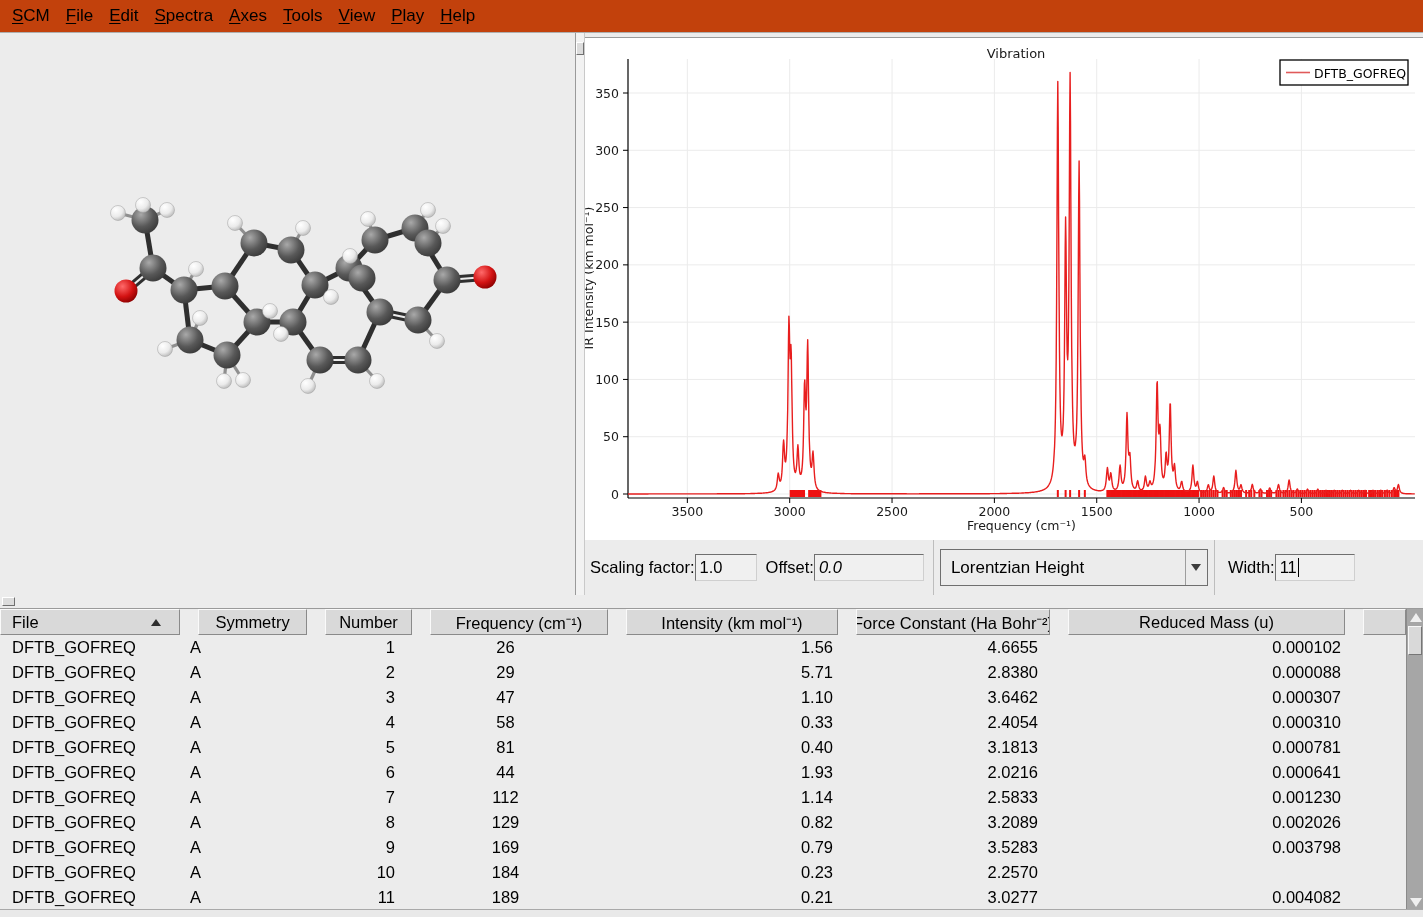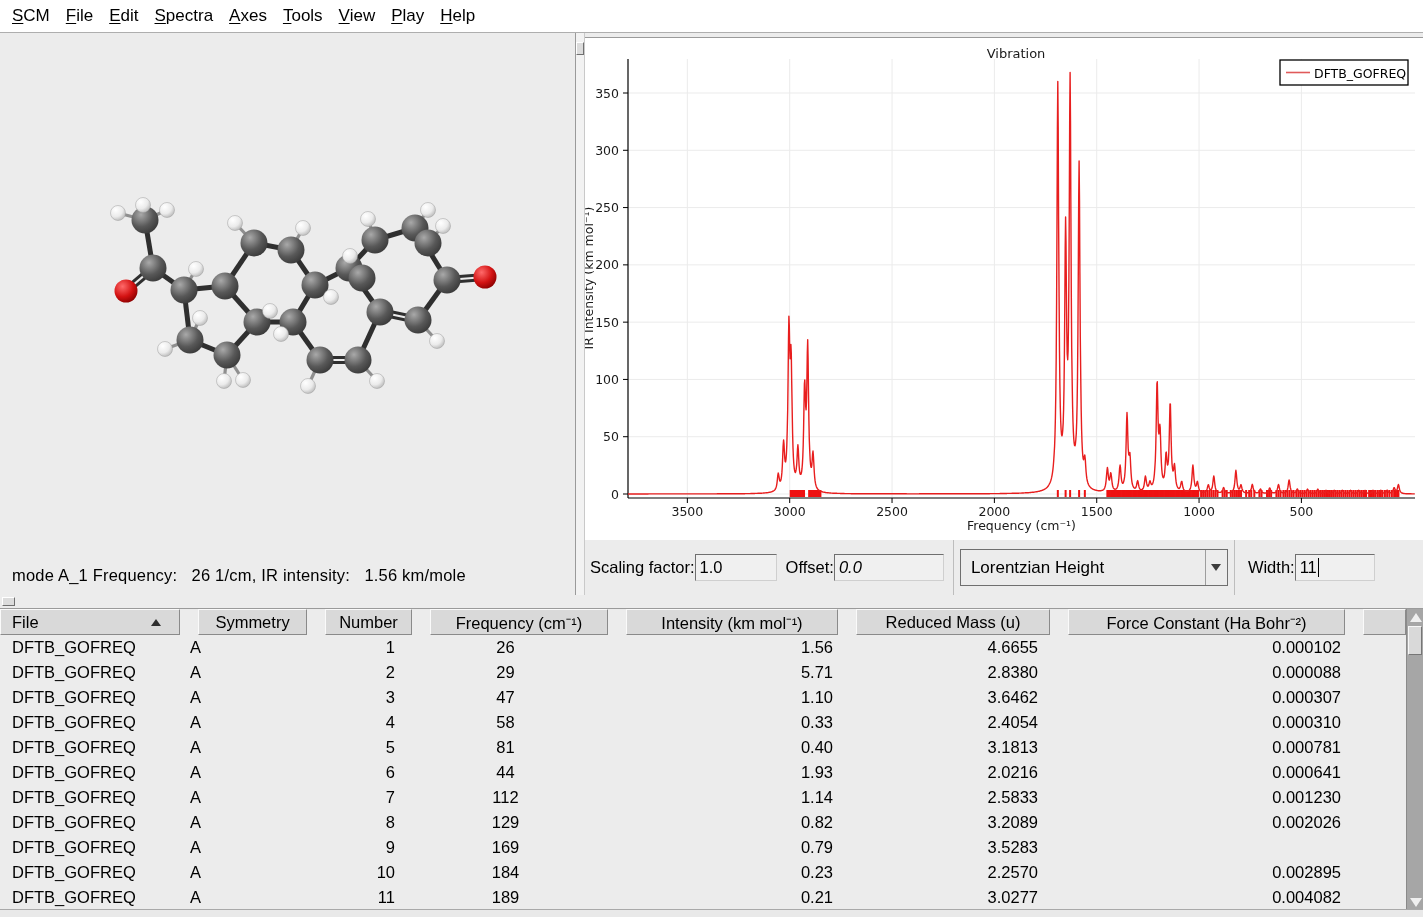--- a/index.html
+++ b/index.html
@@ -1,20 +1,20 @@
 <!DOCTYPE html>
 <html><head>
 <meta charset="utf-8">
 <style>
 *{box-sizing:border-box;margin:0;padding:0}
 html,body{width:1423px;height:917px;overflow:hidden}
 body{font-family:"Liberation Sans",sans-serif;background:#ececec;color:#000}
 .app{position:relative;width:1423px;height:917px;background:#ececec}
 
-.menubar{position:absolute;left:0;top:0;width:1423px;height:33px;background:#ffffff;border-bottom:1px solid #aeaeae;display:flex;align-items:center;padding-left:4px;font-size:17px}
+.menubar{position:absolute;left:0;top:0;width:1423px;height:33px;background:#c2410c;border-bottom:1px solid #aeaeae;display:flex;align-items:center;padding-left:4px;font-size:17px}
 .menu-item{padding:4px 8px;cursor:default;white-space:pre}
 .menu-item u{text-underline-offset:2px}
 
 .upper{position:absolute;left:0;top:33px;width:1423px;height:562px}
 .left-pane{position:absolute;left:0;top:0;width:575px;height:562px;background:#ececec}
 #molsvg{position:absolute;left:0;top:0}
 .status{position:absolute;left:12px;top:533px;font-size:16.5px;white-space:pre;letter-spacing:.2px}
 .vsash{position:absolute;left:575px;top:0;width:10px;height:562px;background:#f2f2f2;border-left:1px solid #9a9a9a;border-right:1px solid #c9c9c9}
 .vsash .handle{position:absolute;left:0;top:9px;width:8px;height:13px;background:#dcdcdc;border:1px solid #707070;border-top-color:#fff;border-left-color:#fff}
 .right-pane{position:absolute;left:585px;top:4px;width:838px;height:558px;background:#fff;border-top:1px solid #9a9a9a}
@@ -183,21 +183,20 @@
             <circle cx="377" cy="381" r="7.5" fill="url(#gH)" stroke="#9e9e9e" stroke-width="0.5"></circle>
             <circle cx="308" cy="386" r="7.5" fill="url(#gH)" stroke="#9e9e9e" stroke-width="0.5"></circle>
             <circle cx="224" cy="381" r="7.5" fill="url(#gH)" stroke="#9e9e9e" stroke-width="0.5"></circle>
             <circle cx="243" cy="380" r="7.5" fill="url(#gH)" stroke="#9e9e9e" stroke-width="0.5"></circle>
             <circle cx="165" cy="349" r="7.5" fill="url(#gH)" stroke="#9e9e9e" stroke-width="0.5"></circle>
             <circle cx="200" cy="318" r="7.5" fill="url(#gH)" stroke="#9e9e9e" stroke-width="0.5"></circle>
             <circle cx="270" cy="311" r="7.5" fill="url(#gH)" stroke="#9e9e9e" stroke-width="0.5"></circle>
             <circle cx="281" cy="334" r="7.5" fill="url(#gH)" stroke="#9e9e9e" stroke-width="0.5"></circle>
           </g>
         </svg>
-      <div class="status">mode A_1 Frequency:   26 1/cm, IR intensity:   1.56 km/mole</div>
     </div>
     <div class="vsash">
         <div class="handle"></div>
       </div>
     <div class="right-pane">
       <svg id="plotsvg" width="838" height="503" viewBox="585 37 838 503">
           <g stroke="#ebebeb" stroke-width="1">
             <line x1="687.3576072821846" y1="58" x2="687.3576072821846" y2="497"></line>
             <line x1="789.6983094928478" y1="58" x2="789.6983094928478" y2="497"></line>
             <line x1="892.039011703511" y1="58" x2="892.039011703511" y2="497"></line>
@@ -449,21 +448,21 @@
           </g>
           <path d="M628.0 493.0L628.4 493.0L628.8 493.0L629.2 493.0L629.6 493.0L630.0 493.0L630.5 493.0L630.9 493.0L631.3 493.0L631.7 493.0L632.1 493.0L632.5 493.0L632.9 493.0L633.3 493.0L633.7 493.0L634.1 493.0L634.5 493.0L635.0 493.0L635.4 493.0L635.8 493.0L636.2 493.0L636.6 493.0L637.0 493.0L637.4 493.0L637.8 493.0L638.2 493.0L638.6 493.0L639.1 493.0L639.5 493.0L639.9 493.0L640.3 493.0L640.7 493.0L641.1 493.0L641.5 493.0L641.9 493.0L642.3 493.0L642.7 493.0L643.1 493.0L643.6 493.0L644.0 493.0L644.4 493.0L644.8 493.0L645.2 493.0L645.6 493.0L646.0 493.0L646.4 493.0L646.8 493.0L647.2 493.0L647.6 493.0L648.1 493.0L648.5 492.9L648.9 492.9L649.3 492.9L649.7 492.9L650.1 492.9L650.5 492.9L650.9 492.9L651.3 492.9L651.7 492.9L652.2 492.9L652.6 492.9L653.0 492.9L653.4 492.9L653.8 492.9L654.2 492.9L654.6 492.9L655.0 492.9L655.4 492.9L655.8 492.9L656.2 492.9L656.7 492.9L657.1 492.9L657.5 492.9L657.9 492.9L658.3 492.9L658.7 492.9L659.1 492.9L659.5 492.9L659.9 492.9L660.3 492.9L660.7 492.9L661.2 492.9L661.6 492.9L662.0 492.9L662.4 492.9L662.8 492.9L663.2 492.9L663.6 492.9L664.0 492.9L664.4 492.9L664.8 492.9L665.3 492.9L665.7 492.9L666.1 492.9L666.5 492.9L666.9 492.9L667.3 492.9L667.7 492.9L668.1 492.9L668.5 492.9L668.9 492.9L669.3 492.9L669.8 492.9L670.2 492.9L670.6 492.9L671.0 492.9L671.4 492.9L671.8 492.9L672.2 492.9L672.6 492.9L673.0 492.9L673.4 492.9L673.8 492.9L674.3 492.9L674.7 492.9L675.1 492.9L675.5 492.9L675.9 492.9L676.3 492.9L676.7 492.9L677.1 492.9L677.5 492.9L677.9 492.9L678.4 492.9L678.8 492.9L679.2 492.9L679.6 492.9L680.0 492.9L680.4 492.9L680.8 492.9L681.2 492.9L681.6 492.9L682.0 492.9L682.4 492.9L682.9 492.9L683.3 492.9L683.7 492.9L684.1 492.9L684.5 492.9L684.9 492.9L685.3 492.9L685.7 492.9L686.1 492.9L686.5 492.9L686.9 492.9L687.4 492.9L687.8 492.9L688.2 492.9L688.6 492.9L689.0 492.9L689.4 492.9L689.8 492.9L690.2 492.9L690.6 492.9L691.0 492.9L691.5 492.9L691.9 492.9L692.3 492.9L692.7 492.9L693.1 492.9L693.5 492.9L693.9 492.9L694.3 492.9L694.7 492.9L695.1 492.9L695.5 492.9L696.0 492.9L696.4 492.9L696.8 492.9L697.2 492.9L697.6 492.9L698.0 492.9L698.4 492.9L698.8 492.9L699.2 492.9L699.6 492.9L700.0 492.9L700.5 492.9L700.9 492.9L701.3 492.9L701.7 492.9L702.1 492.9L702.5 492.9L702.9 492.9L703.3 492.9L703.7 492.9L704.1 492.9L704.6 492.9L705.0 492.9L705.4 492.9L705.8 492.9L706.2 492.9L706.6 492.9L707.0 492.9L707.4 492.9L707.8 492.9L708.2 492.9L708.6 492.9L709.1 492.9L709.5 492.9L709.9 492.9L710.3 492.9L710.7 492.9L711.1 492.9L711.5 492.9L711.9 492.9L712.3 492.9L712.7 492.9L713.1 492.9L713.6 492.9L714.0 492.9L714.4 492.9L714.8 492.9L715.2 492.9L715.6 492.9L716.0 492.9L716.4 492.9L716.8 492.9L717.2 492.8L717.7 492.8L718.1 492.8L718.5 492.8L718.9 492.8L719.3 492.8L719.7 492.8L720.1 492.8L720.5 492.8L720.9 492.8L721.3 492.8L721.7 492.8L722.2 492.8L722.6 492.8L723.0 492.8L723.4 492.8L723.8 492.8L724.2 492.8L724.6 492.8L725.0 492.8L725.4 492.8L725.8 492.8L726.2 492.8L726.7 492.8L727.1 492.8L727.5 492.8L727.9 492.8L728.3 492.8L728.7 492.8L729.1 492.8L729.5 492.8L729.9 492.8L730.3 492.8L730.8 492.8L731.2 492.8L731.6 492.8L732.0 492.8L732.4 492.8L732.8 492.8L733.2 492.8L733.6 492.8L734.0 492.8L734.4 492.8L734.8 492.8L735.3 492.8L735.7 492.7L736.1 492.7L736.5 492.7L736.9 492.7L737.3 492.7L737.7 492.7L738.1 492.7L738.5 492.7L738.9 492.7L739.3 492.7L739.8 492.7L740.2 492.7L740.6 492.7L741.0 492.7L741.4 492.7L741.8 492.7L742.2 492.7L742.6 492.7L743.0 492.7L743.4 492.7L743.8 492.7L744.3 492.7L744.7 492.7L745.1 492.6L745.5 492.6L745.9 492.6L746.3 492.6L746.7 492.6L747.1 492.6L747.5 492.6L747.9 492.6L748.4 492.6L748.8 492.6L749.2 492.6L749.6 492.6L750.0 492.6L750.4 492.6L750.8 492.5L751.2 492.5L751.6 492.5L752.0 492.5L752.4 492.5L752.9 492.5L753.3 492.5L753.7 492.5L754.1 492.5L754.5 492.5L754.9 492.4L755.3 492.4L755.7 492.4L756.1 492.4L756.5 492.4L756.9 492.4L757.4 492.4L757.8 492.3L758.2 492.3L758.6 492.3L759.0 492.3L759.4 492.3L759.8 492.3L760.2 492.2L760.6 492.2L761.0 492.2L761.5 492.2L761.9 492.1L762.3 492.1L762.7 492.1L763.1 492.1L763.5 492.0L763.9 492.0L764.3 492.0L764.7 491.9L765.1 491.9L765.5 491.9L766.0 491.8L766.4 491.8L766.8 491.7L767.2 491.7L767.6 491.6L768.0 491.6L768.4 491.5L768.8 491.4L769.2 491.4L769.6 491.3L770.0 491.2L770.5 491.1L770.9 491.0L771.3 490.9L771.7 490.8L772.1 490.6L772.5 490.4L772.9 490.2L773.3 490.0L773.7 489.8L774.1 489.5L774.6 489.1L775.0 488.6L775.4 488.0L775.8 487.1L776.2 486.0L776.6 484.3L777.0 481.8L777.4 478.3L777.8 474.3L778.2 472.0L778.6 473.3L779.1 476.4L779.5 478.8L779.9 480.0L780.3 480.2L780.7 479.6L781.1 478.1L781.5 475.5L781.9 471.4L782.3 465.0L782.7 455.8L783.1 445.0L783.6 438.9L784.0 442.7L784.4 451.0L784.8 457.5L785.2 460.7L785.6 460.9L786.0 458.4L786.4 453.2L786.8 444.4L787.2 430.3L787.7 408.4L788.1 376.2L788.5 338.1L788.9 315.1L789.3 324.7L789.7 346.9L790.1 357.8L790.5 352.7L790.9 343.5L791.3 352.3L791.7 380.8L792.2 410.4L792.6 432.2L793.0 446.7L793.4 456.3L793.8 462.6L794.2 466.8L794.6 469.5L795.0 471.0L795.4 471.4L795.8 470.5L796.2 468.2L796.7 463.7L797.1 456.6L797.5 448.0L797.9 443.7L798.3 448.3L798.7 457.1L799.1 464.5L799.5 469.3L799.9 472.0L800.3 473.3L800.8 473.4L801.2 472.6L801.6 470.8L802.0 467.7L802.4 462.9L802.8 455.6L803.2 444.2L803.6 427.2L804.0 404.1L804.4 382.7L804.8 378.9L805.3 392.2L805.7 405.4L806.1 408.8L806.5 400.3L806.9 379.5L807.3 352.0L807.7 338.8L808.1 357.2L808.5 390.7L808.9 419.2L809.3 438.7L809.8 451.2L810.2 459.1L810.6 463.8L811.0 466.2L811.4 466.3L811.8 464.1L812.2 459.2L812.6 452.8L813.0 450.0L813.4 455.0L813.9 463.7L814.3 471.2L814.7 476.4L815.1 479.9L815.5 482.4L815.9 484.1L816.3 485.4L816.7 486.4L817.1 487.2L817.5 487.8L817.9 488.3L818.4 488.7L818.8 489.1L819.2 489.4L819.6 489.7L820.0 489.9L820.4 490.1L820.8 490.3L821.2 490.4L821.6 490.6L822.0 490.7L822.4 490.8L822.9 491.0L823.3 491.1L823.7 491.1L824.1 491.2L824.5 491.3L824.9 491.4L825.3 491.5L825.7 491.5L826.1 491.6L826.5 491.6L827.0 491.7L827.4 491.7L827.8 491.8L828.2 491.8L828.6 491.9L829.0 491.9L829.4 491.9L829.8 492.0L830.2 492.0L830.6 492.0L831.0 492.1L831.5 492.1L831.9 492.1L832.3 492.1L832.7 492.2L833.1 492.2L833.5 492.2L833.9 492.2L834.3 492.2L834.7 492.3L835.1 492.3L835.5 492.3L836.0 492.3L836.4 492.3L836.8 492.3L837.2 492.4L837.6 492.4L838.0 492.4L838.4 492.4L838.8 492.4L839.2 492.4L839.6 492.4L840.0 492.4L840.5 492.5L840.9 492.5L841.3 492.5L841.7 492.5L842.1 492.5L842.5 492.5L842.9 492.5L843.3 492.5L843.7 492.5L844.1 492.5L844.6 492.6L845.0 492.6L845.4 492.6L845.8 492.6L846.2 492.6L846.6 492.6L847.0 492.6L847.4 492.6L847.8 492.6L848.2 492.6L848.6 492.6L849.1 492.6L849.5 492.6L849.9 492.6L850.3 492.6L850.7 492.6L851.1 492.7L851.5 492.7L851.9 492.7L852.3 492.7L852.7 492.7L853.1 492.7L853.6 492.7L854.0 492.7L854.4 492.7L854.8 492.7L855.2 492.7L855.6 492.7L856.0 492.7L856.4 492.7L856.8 492.7L857.2 492.7L857.7 492.7L858.1 492.7L858.5 492.7L858.9 492.7L859.3 492.7L859.7 492.7L860.1 492.7L860.5 492.7L860.9 492.7L861.3 492.7L861.7 492.7L862.2 492.7L862.6 492.7L863.0 492.8L863.4 492.8L863.8 492.8L864.2 492.8L864.6 492.8L865.0 492.8L865.4 492.8L865.8 492.8L866.2 492.8L866.7 492.8L867.1 492.8L867.5 492.8L867.9 492.8L868.3 492.8L868.7 492.8L869.1 492.8L869.5 492.8L869.9 492.8L870.3 492.8L870.8 492.8L871.2 492.8L871.6 492.8L872.0 492.8L872.4 492.8L872.8 492.8L873.2 492.8L873.6 492.8L874.0 492.8L874.4 492.8L874.8 492.8L875.3 492.8L875.7 492.8L876.1 492.8L876.5 492.8L876.9 492.8L877.3 492.8L877.7 492.8L878.1 492.8L878.5 492.8L878.9 492.8L879.3 492.8L879.8 492.8L880.2 492.8L880.6 492.8L881.0 492.8L881.4 492.8L881.8 492.8L882.2 492.8L882.6 492.8L883.0 492.8L883.4 492.8L883.9 492.8L884.3 492.8L884.7 492.8L885.1 492.8L885.5 492.8L885.9 492.8L886.3 492.8L886.7 492.8L887.1 492.8L887.5 492.8L887.9 492.8L888.4 492.8L888.8 492.8L889.2 492.8L889.6 492.8L890.0 492.8L890.4 492.8L890.8 492.8L891.2 492.8L891.6 492.8L892.0 492.8L892.4 492.8L892.9 492.8L893.3 492.8L893.7 492.8L894.1 492.8L894.5 492.8L894.9 492.8L895.3 492.8L895.7 492.8L896.1 492.8L896.5 492.8L897.0 492.8L897.4 492.8L897.8 492.8L898.2 492.8L898.6 492.8L899.0 492.8L899.4 492.8L899.8 492.8L900.2 492.8L900.6 492.8L901.0 492.8L901.5 492.8L901.9 492.8L902.3 492.8L902.7 492.8L903.1 492.8L903.5 492.8L903.9 492.8L904.3 492.8L904.7 492.8L905.1 492.8L905.5 492.8L906.0 492.8L906.4 492.8L906.8 492.9L907.2 492.9L907.6 492.9L908.0 492.9L908.4 492.9L908.8 492.9L909.2 492.9L909.6 492.9L910.1 492.9L910.5 492.9L910.9 492.9L911.3 492.9L911.7 492.9L912.1 492.9L912.5 492.9L912.9 492.9L913.3 492.9L913.7 492.9L914.1 492.9L914.6 492.9L915.0 492.9L915.4 492.9L915.8 492.9L916.2 492.9L916.6 492.9L917.0 492.9L917.4 492.9L917.8 492.9L918.2 492.9L918.6 492.9L919.1 492.9L919.5 492.8L919.9 492.8L920.3 492.8L920.7 492.8L921.1 492.8L921.5 492.8L921.9 492.8L922.3 492.8L922.7 492.8L923.2 492.8L923.6 492.8L924.0 492.8L924.4 492.8L924.8 492.8L925.2 492.8L925.6 492.8L926.0 492.8L926.4 492.8L926.8 492.8L927.2 492.8L927.7 492.8L928.1 492.8L928.5 492.8L928.9 492.8L929.3 492.8L929.7 492.8L930.1 492.8L930.5 492.8L930.9 492.8L931.3 492.8L931.7 492.8L932.2 492.8L932.6 492.8L933.0 492.8L933.4 492.8L933.8 492.8L934.2 492.8L934.6 492.8L935.0 492.8L935.4 492.8L935.8 492.8L936.3 492.8L936.7 492.8L937.1 492.8L937.5 492.8L937.9 492.8L938.3 492.8L938.7 492.8L939.1 492.8L939.5 492.8L939.9 492.8L940.3 492.8L940.8 492.8L941.2 492.8L941.6 492.8L942.0 492.8L942.4 492.8L942.8 492.8L943.2 492.8L943.6 492.8L944.0 492.8L944.4 492.8L944.8 492.8L945.3 492.8L945.7 492.8L946.1 492.8L946.5 492.8L946.9 492.8L947.3 492.8L947.7 492.8L948.1 492.8L948.5 492.8L948.9 492.8L949.3 492.8L949.8 492.8L950.2 492.8L950.6 492.8L951.0 492.8L951.4 492.8L951.8 492.8L952.2 492.8L952.6 492.8L953.0 492.8L953.4 492.8L953.9 492.8L954.3 492.8L954.7 492.8L955.1 492.8L955.5 492.8L955.9 492.8L956.3 492.8L956.7 492.8L957.1 492.8L957.5 492.8L957.9 492.8L958.4 492.8L958.8 492.8L959.2 492.8L959.6 492.8L960.0 492.8L960.4 492.8L960.8 492.8L961.2 492.8L961.6 492.8L962.0 492.8L962.4 492.8L962.9 492.8L963.3 492.8L963.7 492.8L964.1 492.8L964.5 492.8L964.9 492.8L965.3 492.8L965.7 492.8L966.1 492.8L966.5 492.8L967.0 492.8L967.4 492.8L967.8 492.8L968.2 492.8L968.6 492.8L969.0 492.8L969.4 492.8L969.8 492.8L970.2 492.8L970.6 492.8L971.0 492.8L971.5 492.8L971.9 492.8L972.3 492.8L972.7 492.8L973.1 492.7L973.5 492.7L973.9 492.7L974.3 492.7L974.7 492.7L975.1 492.7L975.5 492.7L976.0 492.7L976.4 492.7L976.8 492.7L977.2 492.7L977.6 492.7L978.0 492.7L978.4 492.7L978.8 492.7L979.2 492.7L979.6 492.7L980.1 492.7L980.5 492.7L980.9 492.7L981.3 492.7L981.7 492.7L982.1 492.7L982.5 492.7L982.9 492.7L983.3 492.7L983.7 492.7L984.1 492.7L984.6 492.7L985.0 492.7L985.4 492.7L985.8 492.7L986.2 492.7L986.6 492.7L987.0 492.7L987.4 492.7L987.8 492.7L988.2 492.7L988.6 492.7L989.1 492.7L989.5 492.7L989.9 492.6L990.3 492.6L990.7 492.6L991.1 492.6L991.5 492.6L991.9 492.6L992.3 492.6L992.7 492.6L993.2 492.6L993.6 492.6L994.0 492.6L994.4 492.6L994.8 492.6L995.2 492.6L995.6 492.6L996.0 492.6L996.4 492.6L996.8 492.6L997.2 492.6L997.7 492.6L998.1 492.6L998.5 492.6L998.9 492.6L999.3 492.6L999.7 492.6L1000.1 492.5L1000.5 492.5L1000.9 492.5L1001.3 492.5L1001.7 492.5L1002.2 492.5L1002.6 492.5L1003.0 492.5L1003.4 492.5L1003.8 492.5L1004.2 492.5L1004.6 492.5L1005.0 492.5L1005.4 492.5L1005.8 492.5L1006.3 492.5L1006.7 492.5L1007.1 492.4L1007.5 492.4L1007.9 492.4L1008.3 492.4L1008.7 492.4L1009.1 492.4L1009.5 492.4L1009.9 492.4L1010.3 492.4L1010.8 492.4L1011.2 492.4L1011.6 492.4L1012.0 492.3L1012.4 492.3L1012.8 492.3L1013.2 492.3L1013.6 492.3L1014.0 492.3L1014.4 492.3L1014.8 492.3L1015.3 492.3L1015.7 492.2L1016.1 492.2L1016.5 492.2L1016.9 492.2L1017.3 492.2L1017.7 492.2L1018.1 492.2L1018.5 492.2L1018.9 492.1L1019.4 492.1L1019.8 492.1L1020.2 492.1L1020.6 492.1L1021.0 492.1L1021.4 492.1L1021.8 492.0L1022.2 492.0L1022.6 492.0L1023.0 492.0L1023.4 492.0L1023.9 491.9L1024.3 491.9L1024.7 491.9L1025.1 491.9L1025.5 491.8L1025.9 491.8L1026.3 491.8L1026.7 491.8L1027.1 491.7L1027.5 491.7L1027.9 491.7L1028.4 491.7L1028.8 491.6L1029.2 491.6L1029.6 491.6L1030.0 491.5L1030.4 491.5L1030.8 491.5L1031.2 491.4L1031.6 491.4L1032.0 491.3L1032.5 491.3L1032.9 491.3L1033.3 491.2L1033.7 491.2L1034.1 491.1L1034.5 491.1L1034.9 491.0L1035.3 490.9L1035.7 490.9L1036.1 490.8L1036.5 490.7L1037.0 490.7L1037.4 490.6L1037.8 490.5L1038.2 490.4L1038.6 490.4L1039.0 490.3L1039.4 490.2L1039.8 490.1L1040.2 489.9L1040.6 489.8L1041.0 489.7L1041.5 489.6L1041.9 489.4L1042.3 489.3L1042.7 489.1L1043.1 488.9L1043.5 488.8L1043.9 488.6L1044.3 488.3L1044.7 488.1L1045.1 487.8L1045.6 487.6L1046.0 487.3L1046.4 486.9L1046.8 486.6L1047.2 486.2L1047.6 485.7L1048.0 485.2L1048.4 484.7L1048.8 484.0L1049.2 483.3L1049.6 482.5L1050.1 481.6L1050.5 480.5L1050.9 479.3L1051.3 477.9L1051.7 476.2L1052.1 474.1L1052.5 471.6L1052.9 468.6L1053.3 464.7L1053.7 459.8L1054.1 453.5L1054.6 445.0L1055.0 433.4L1055.4 416.9L1055.8 392.8L1056.2 356.6L1056.6 301.4L1057.0 221.2L1057.4 128.2L1057.8 80.4L1058.2 126.6L1058.6 218.1L1059.1 296.6L1059.5 350.0L1059.9 384.3L1060.3 406.1L1060.7 420.0L1061.1 428.5L1061.5 433.3L1061.9 434.9L1062.3 433.8L1062.7 429.6L1063.2 421.6L1063.6 408.3L1064.0 387.0L1064.4 353.6L1064.8 304.6L1065.2 247.1L1065.6 215.9L1066.0 240.4L1066.4 290.5L1066.8 330.8L1067.2 352.9L1067.7 358.8L1068.1 349.8L1068.5 324.3L1068.9 277.0L1069.3 203.2L1069.7 115.4L1070.1 71.4L1070.5 119.8L1070.9 212.6L1071.3 292.2L1071.7 346.8L1072.2 382.4L1072.6 405.6L1073.0 421.1L1073.4 431.4L1073.8 438.2L1074.2 442.4L1074.6 444.5L1075.0 444.8L1075.4 443.0L1075.8 439.0L1076.3 432.1L1076.7 420.9L1077.1 403.4L1077.5 376.0L1077.9 333.2L1078.3 270.3L1078.7 197.0L1079.1 159.9L1079.5 198.2L1079.9 272.6L1080.3 336.7L1080.8 380.7L1081.2 409.5L1081.6 428.3L1082.0 440.9L1082.4 449.4L1082.8 454.9L1083.2 458.0L1083.6 458.8L1084.0 457.4L1084.4 454.6L1084.8 454.0L1085.3 458.3L1085.7 464.9L1086.1 470.7L1086.5 474.8L1086.9 477.7L1087.3 479.8L1087.7 481.3L1088.1 482.6L1088.5 483.5L1088.9 484.3L1089.4 485.0L1089.8 485.6L1090.2 486.1L1090.6 486.5L1091.0 486.9L1091.4 487.2L1091.8 487.5L1092.2 487.8L1092.6 488.0L1093.0 488.2L1093.4 488.4L1093.9 488.6L1094.3 488.7L1094.7 488.9L1095.1 489.0L1095.5 489.1L1095.9 489.2L1096.3 489.3L1096.7 489.4L1097.1 489.5L1097.5 489.6L1097.9 489.6L1098.4 489.7L1098.8 489.7L1099.2 489.7L1099.6 489.7L1100.0 489.7L1100.4 489.7L1100.8 489.7L1101.2 489.6L1101.6 489.5L1102.0 489.4L1102.5 489.3L1102.9 489.1L1103.3 488.8L1103.7 488.5L1104.1 488.0L1104.5 487.3L1104.9 486.3L1105.3 484.9L1105.7 482.8L1106.1 479.6L1106.5 474.9L1107.0 469.4L1107.4 466.4L1107.8 468.7L1108.2 473.4L1108.6 477.1L1109.0 478.9L1109.4 479.1L1109.8 477.5L1110.2 474.6L1110.6 471.8L1111.0 472.3L1111.5 475.9L1111.9 480.0L1112.3 483.0L1112.7 485.0L1113.1 486.2L1113.5 487.1L1113.9 487.6L1114.3 488.0L1114.7 488.1L1115.1 488.2L1115.6 488.1L1116.0 488.0L1116.4 487.7L1116.8 487.2L1117.2 486.5L1117.6 485.5L1118.0 484.0L1118.4 481.7L1118.8 478.2L1119.2 473.1L1119.6 467.2L1120.1 464.0L1120.5 466.7L1120.9 472.2L1121.3 476.8L1121.7 479.8L1122.1 481.4L1122.5 482.2L1122.9 482.3L1123.3 481.8L1123.7 480.6L1124.1 478.8L1124.6 475.9L1125.0 471.5L1125.4 464.7L1125.8 454.2L1126.2 439.0L1126.6 421.1L1127.0 411.5L1127.4 419.2L1127.8 434.9L1128.2 447.2L1128.7 453.4L1129.1 454.3L1129.5 451.9L1129.9 451.5L1130.3 457.0L1130.7 465.4L1131.1 472.4L1131.5 477.3L1131.9 480.6L1132.3 482.8L1132.7 484.3L1133.2 485.4L1133.6 486.2L1134.0 486.7L1134.4 487.0L1134.8 487.2L1135.2 487.1L1135.6 486.8L1136.0 486.1L1136.4 484.9L1136.8 483.0L1137.2 480.7L1137.7 479.6L1138.1 480.9L1138.5 483.3L1138.9 485.4L1139.3 486.7L1139.7 487.6L1140.1 488.2L1140.5 488.5L1140.9 488.7L1141.3 488.7L1141.8 488.7L1142.2 488.5L1142.6 488.1L1143.0 487.5L1143.4 486.7L1143.8 485.3L1144.2 483.3L1144.6 480.3L1145.0 476.8L1145.4 474.9L1145.8 476.5L1146.3 479.8L1146.7 482.4L1147.1 484.1L1147.5 485.0L1147.9 485.3L1148.3 485.0L1148.7 484.1L1149.1 482.6L1149.5 480.8L1149.9 479.7L1150.3 480.4L1150.8 481.9L1151.2 483.0L1151.6 483.6L1152.0 483.5L1152.4 483.1L1152.8 482.2L1153.2 480.9L1153.6 479.1L1154.0 476.5L1154.4 472.8L1154.8 467.4L1155.3 459.5L1155.7 447.4L1156.1 429.2L1156.5 404.7L1156.9 382.6L1157.3 380.8L1157.7 399.0L1158.1 418.7L1158.5 430.3L1158.9 433.0L1159.4 428.7L1159.8 423.2L1160.2 426.5L1160.6 439.1L1161.0 452.4L1161.4 462.2L1161.8 468.6L1162.2 472.6L1162.6 475.1L1163.0 476.4L1163.4 476.7L1163.9 476.2L1164.3 474.5L1164.7 471.3L1165.1 466.0L1165.5 458.7L1165.9 451.9L1166.3 451.1L1166.7 456.1L1167.1 461.5L1167.5 464.0L1167.9 463.5L1168.4 459.6L1168.8 451.7L1169.2 438.3L1169.6 419.6L1170.0 402.9L1170.4 403.1L1170.8 420.4L1171.2 439.7L1171.6 453.7L1172.0 462.6L1172.5 467.7L1172.9 470.0L1173.3 469.9L1173.7 467.6L1174.1 463.9L1174.5 462.5L1174.9 466.1L1175.3 472.0L1175.7 477.1L1176.1 480.7L1176.5 483.1L1177.0 484.7L1177.4 485.8L1177.8 486.6L1178.2 487.1L1178.6 487.4L1179.0 487.5L1179.4 487.3L1179.8 486.8L1180.2 486.0L1180.6 484.4L1181.0 482.3L1181.5 480.4L1181.9 480.5L1182.3 482.7L1182.7 485.1L1183.1 486.8L1183.5 488.0L1183.9 488.8L1184.3 489.3L1184.7 489.7L1185.1 489.9L1185.6 490.1L1186.0 490.2L1186.4 490.3L1186.8 490.3L1187.2 490.3L1187.6 490.2L1188.0 490.1L1188.4 489.9L1188.8 489.6L1189.2 489.2L1189.6 488.7L1190.1 487.9L1190.5 486.9L1190.9 485.2L1191.3 482.8L1191.7 479.1L1192.1 473.6L1192.5 467.2L1192.9 464.0L1193.3 467.1L1193.7 473.2L1194.1 478.5L1194.6 481.9L1195.0 484.0L1195.4 485.0L1195.8 485.2L1196.2 484.6L1196.6 483.1L1197.0 481.1L1197.4 480.3L1197.8 481.7L1198.2 484.3L1198.7 486.5L1199.1 488.0L1199.5 489.0L1199.9 489.7L1200.3 490.2L1200.7 490.5L1201.1 490.7L1201.5 490.9L1201.9 491.0L1202.3 491.1L1202.7 491.2L1203.2 491.2L1203.6 491.2L1204.0 491.2L1204.4 491.1L1204.8 491.0L1205.2 490.8L1205.6 490.6L1206.0 490.2L1206.4 489.6L1206.8 488.7L1207.2 487.4L1207.7 485.5L1208.1 483.9L1208.5 483.8L1208.9 485.3L1209.3 486.9L1209.7 488.1L1210.1 488.7L1210.5 488.9L1210.9 488.9L1211.3 488.4L1211.8 487.6L1212.2 486.3L1212.6 484.0L1213.0 480.7L1213.4 476.9L1213.8 474.9L1214.2 476.9L1214.6 480.9L1215.0 484.3L1215.4 486.7L1215.8 488.2L1216.3 489.2L1216.7 489.9L1217.1 490.4L1217.5 490.7L1217.9 491.0L1218.3 491.2L1218.7 491.3L1219.1 491.4L1219.5 491.4L1219.9 491.4L1220.3 491.3L1220.8 491.2L1221.2 491.1L1221.6 490.8L1222.0 490.3L1222.4 489.5L1222.8 488.4L1223.2 487.1L1223.6 486.5L1224.0 487.1L1224.4 488.5L1224.9 489.6L1225.3 490.4L1225.7 490.9L1226.1 491.2L1226.5 491.4L1226.9 491.5L1227.3 491.6L1227.7 491.7L1228.1 491.7L1228.5 491.7L1228.9 491.7L1229.4 491.7L1229.8 491.6L1230.2 491.5L1230.6 491.4L1231.0 491.3L1231.4 491.1L1231.8 490.8L1232.2 490.5L1232.6 490.0L1233.0 489.4L1233.4 488.4L1233.9 487.1L1234.3 485.0L1234.7 481.9L1235.1 477.3L1235.5 472.1L1235.9 469.3L1236.3 472.0L1236.7 477.1L1237.1 481.5L1237.5 484.5L1238.0 486.4L1238.4 487.4L1238.8 488.0L1239.2 488.0L1239.6 487.6L1240.0 486.6L1240.4 485.1L1240.8 483.7L1241.2 483.9L1241.6 485.6L1242.0 487.5L1242.5 488.9L1242.9 489.8L1243.3 490.5L1243.7 490.9L1244.1 491.2L1244.5 491.4L1244.9 491.5L1245.3 491.7L1245.7 491.7L1246.1 491.8L1246.5 491.8L1247.0 491.8L1247.4 491.8L1247.8 491.8L1248.2 491.7L1248.6 491.6L1249.0 491.4L1249.4 491.2L1249.8 490.8L1250.2 490.3L1250.6 489.5L1251.1 488.3L1251.5 486.5L1251.9 484.4L1252.3 483.3L1252.7 484.4L1253.1 486.5L1253.5 488.3L1253.9 489.5L1254.3 490.3L1254.7 490.9L1255.1 491.2L1255.6 491.4L1256.0 491.6L1256.4 491.7L1256.8 491.7L1257.2 491.7L1257.6 491.6L1258.0 491.5L1258.4 491.3L1258.8 490.9L1259.2 490.3L1259.6 489.4L1260.1 488.4L1260.5 487.9L1260.9 488.4L1261.3 489.5L1261.7 490.4L1262.1 491.0L1262.5 491.4L1262.9 491.7L1263.3 491.8L1263.7 491.9L1264.1 492.0L1264.6 492.0L1265.0 492.1L1265.4 492.0L1265.8 492.0L1266.2 491.9L1266.6 491.8L1267.0 491.6L1267.4 491.4L1267.8 491.0L1268.2 490.3L1268.7 489.4L1269.1 488.1L1269.5 487.0L1269.9 487.0L1270.3 488.1L1270.7 489.4L1271.1 490.3L1271.5 490.9L1271.9 491.3L1272.3 491.5L1272.7 491.7L1273.2 491.8L1273.6 491.8L1274.0 491.8L1274.4 491.7L1274.8 491.7L1275.2 491.5L1275.6 491.3L1276.0 490.9L1276.4 490.4L1276.8 489.6L1277.2 488.4L1277.7 486.6L1278.1 484.5L1278.5 483.4L1278.9 484.5L1279.3 486.6L1279.7 488.4L1280.1 489.6L1280.5 490.4L1280.9 490.9L1281.3 491.2L1281.8 491.5L1282.2 491.6L1282.6 491.7L1283.0 491.8L1283.4 491.8L1283.8 491.8L1284.2 491.7L1284.6 491.7L1285.0 491.5L1285.4 491.4L1285.8 491.1L1286.3 490.7L1286.7 490.2L1287.1 489.4L1287.5 488.2L1287.9 486.4L1288.3 483.6L1288.7 480.5L1289.1 478.9L1289.5 480.5L1289.9 483.6L1290.3 486.4L1290.8 488.2L1291.2 489.4L1291.6 490.2L1292.0 490.7L1292.4 491.1L1292.8 491.3L1293.2 491.5L1293.6 491.6L1294.0 491.6L1294.4 491.6L1294.9 491.5L1295.3 491.3L1295.7 490.9L1296.1 490.3L1296.5 489.5L1296.9 488.4L1297.3 487.9L1297.7 488.5L1298.1 489.6L1298.5 490.5L1298.9 491.1L1299.4 491.5L1299.8 491.8L1300.2 492.0L1300.6 492.1L1301.0 492.2L1301.4 492.2L1301.8 492.3L1302.2 492.3L1302.6 492.3L1303.0 492.3L1303.4 492.3L1303.9 492.2L1304.3 492.2L1304.7 492.0L1305.1 491.9L1305.5 491.6L1305.9 491.2L1306.3 490.6L1306.7 489.7L1307.1 488.7L1307.5 488.1L1308.0 488.7L1308.4 489.7L1308.8 490.6L1309.2 491.2L1309.6 491.6L1310.0 491.9L1310.4 492.1L1310.8 492.2L1311.2 492.3L1311.6 492.3L1312.0 492.4L1312.5 492.4L1312.9 492.4L1313.3 492.4L1313.7 492.3L1314.1 492.3L1314.5 492.2L1314.9 492.1L1315.3 491.9L1315.7 491.6L1316.1 491.2L1316.5 490.6L1317.0 489.7L1317.4 488.7L1317.8 488.1L1318.2 488.7L1318.6 489.7L1319.0 490.6L1319.4 491.2L1319.8 491.6L1320.2 491.9L1320.6 492.0L1321.1 492.2L1321.5 492.2L1321.9 492.2L1322.3 492.2L1322.7 492.2L1323.1 492.2L1323.5 492.0L1323.9 491.9L1324.3 491.6L1324.7 491.1L1325.1 490.4L1325.6 489.7L1326.0 489.3L1326.4 489.7L1326.8 490.5L1327.2 491.1L1327.6 491.6L1328.0 491.9L1328.4 492.1L1328.8 492.2L1329.2 492.3L1329.6 492.3L1330.1 492.3L1330.5 492.3L1330.9 492.3L1331.3 492.2L1331.7 492.1L1332.1 491.9L1332.5 491.6L1332.9 491.1L1333.3 490.5L1333.7 489.7L1334.2 489.3L1334.6 489.7L1335.0 490.5L1335.4 491.1L1335.8 491.6L1336.2 491.9L1336.6 492.1L1337.0 492.2L1337.4 492.3L1337.8 492.3L1338.2 492.3L1338.7 492.3L1339.1 492.3L1339.5 492.2L1339.9 492.1L1340.3 491.9L1340.7 491.6L1341.1 491.2L1341.5 490.5L1341.9 489.7L1342.3 489.3L1342.7 489.7L1343.2 490.5L1343.6 491.2L1344.0 491.6L1344.4 491.9L1344.8 492.1L1345.2 492.2L1345.6 492.3L1346.0 492.3L1346.4 492.3L1346.8 492.3L1347.3 492.3L1347.7 492.2L1348.1 492.1L1348.5 491.9L1348.9 491.6L1349.3 491.2L1349.7 490.5L1350.1 489.7L1350.5 489.3L1350.9 489.7L1351.3 490.5L1351.8 491.2L1352.2 491.6L1352.6 491.9L1353.0 492.1L1353.4 492.2L1353.8 492.3L1354.2 492.3L1354.6 492.3L1355.0 492.3L1355.4 492.3L1355.8 492.2L1356.3 492.1L1356.7 491.9L1357.1 491.6L1357.5 491.1L1357.9 490.5L1358.3 489.7L1358.7 489.3L1359.1 489.7L1359.5 490.4L1359.9 491.1L1360.4 491.5L1360.8 491.8L1361.2 492.0L1361.6 492.0L1362.0 492.0L1362.4 492.0L1362.8 491.9L1363.2 491.7L1363.6 491.3L1364.0 490.8L1364.4 490.0L1364.9 489.4L1365.3 489.4L1365.7 490.0L1366.1 490.8L1366.5 491.4L1366.9 491.8L1367.3 492.0L1367.7 492.1L1368.1 492.2L1368.5 492.3L1368.9 492.3L1369.4 492.3L1369.8 492.3L1370.2 492.2L1370.6 492.1L1371.0 491.9L1371.4 491.6L1371.8 491.1L1372.2 490.5L1372.6 489.7L1373.0 489.3L1373.4 489.7L1373.9 490.5L1374.3 491.1L1374.7 491.6L1375.1 491.9L1375.5 492.1L1375.9 492.2L1376.3 492.2L1376.7 492.3L1377.1 492.3L1377.5 492.2L1378.0 492.2L1378.4 492.0L1378.8 491.9L1379.2 491.6L1379.6 491.1L1380.0 490.4L1380.4 489.6L1380.8 489.2L1381.2 489.6L1381.6 490.4L1382.0 491.0L1382.5 491.5L1382.9 491.8L1383.3 491.9L1383.7 492.0L1384.1 492.0L1384.5 491.9L1384.9 491.8L1385.3 491.6L1385.7 491.2L1386.1 490.7L1386.5 489.9L1387.0 489.2L1387.4 489.2L1387.8 489.9L1388.2 490.6L1388.6 491.2L1389.0 491.5L1389.4 491.7L1389.8 491.8L1390.2 491.9L1390.6 491.8L1391.1 491.7L1391.5 491.6L1391.9 491.3L1392.3 490.9L1392.7 490.2L1393.1 489.3L1393.5 487.9L1393.9 486.7L1394.3 486.6L1394.7 487.6L1395.1 488.7L1395.6 489.4L1396.0 489.7L1396.4 489.6L1396.8 489.1L1397.2 488.0L1397.6 486.3L1398.0 484.4L1398.4 483.4L1398.8 484.5L1399.2 486.6L1399.6 488.5L1400.1 489.8L1400.5 490.6L1400.9 491.2L1401.3 491.6L1401.7 491.8L1402.1 492.0L1402.5 492.2L1402.9 492.3L1403.3 492.4L1403.7 492.5L1404.2 492.5L1404.6 492.6L1405.0 492.6L1405.4 492.6L1405.8 492.7L1406.2 492.7L1406.6 492.7L1407.0 492.7L1407.4 492.8L1407.8 492.8L1408.2 492.8L1408.7 492.8L1409.1 492.8L1409.5 492.8L1409.9 492.8L1410.3 492.8L1410.7 492.8L1411.1 492.8L1411.5 492.9L1411.9 492.9L1412.3 492.9L1412.7 492.9L1413.2 492.9L1413.6 492.9L1414.0 492.9L1414.4 492.9L1414.8 492.9" fill="none" stroke="#e81e1e" stroke-width="1.4" stroke-linejoin="round"></path>
           <g>
             <rect x="1280" y="59" width="128" height="25" fill="#fff" stroke="#000" stroke-width="1.3"></rect>
             <line x1="1286" y1="71.5" x2="1310" y2="71.5" stroke="#e05a5a" stroke-width="1.6"></line>
             <text x="1314" y="76.5" font-family="&quot;DejaVu Sans&quot;,sans-serif" font-size="12.5" fill="#000">DFTB_GOFREQ</text>
           </g>
         </svg>
       <div class="controls">
         <span class="lbl">Scaling factor:</span>
-        <input class="entry" style="width: 82px;" readonly="" value="1.0">
+        <input class="entry" style="width: 62px;" readonly="" value="1.0">
         <span class="lbl" style="margin-left:9px">Offset:</span>
         <input class="entry" style="width: 110px; font-style: italic;" readonly="" value="0.0">
         <div class="sep" style="margin-left:9px"></div>
         <div class="combo">
           <span class="txt">Lorentzian Height</span>
           <span class="arrowbox">
               <span class="arrow-down"></span>
             </span>
         </div>
         <div class="sep"></div>
@@ -480,22 +479,22 @@
       <div class="handle"></div>
     </div>
 
   <div class="tablewrap">
     <div class="thead" id="thead">
         <div class="th"><span>File</span><span class="sort-arrow"></span></div>
         <div class="th"><span>Symmetry</span></div>
         <div class="th"><span>Number</span></div>
         <div class="th"><span>Frequency (cm⁻¹)</span></div>
         <div class="th"><span>Intensity (km mol⁻¹)</span></div>
+        <div class="th"><span>Force Constant (Ha Bohr⁻²)</span></div>
         <div class="th"><span>Reduced Mass (u)</span></div>
-        <div class="th"><span>Force Constant (Ha Bohr⁻²)</span></div>
         <div class="th"><span></span></div>
       </div>
     <div class="tbody" id="tbody">
         <div class="tr">
           <div class="td c0">DFTB_GOFREQ</div>
           <div class="td c1">A</div>
           <div class="td c2">1</div>
           <div class="td c3">26</div>
           <div class="td c4">1.56</div>
           <div class="td c5">4.6655</div>
@@ -572,30 +571,30 @@
           <div class="td c6">0.002026</div>
           <div class="td c7"></div>
         </div>
         <div class="tr">
           <div class="td c0">DFTB_GOFREQ</div>
           <div class="td c1">A</div>
           <div class="td c2">9</div>
           <div class="td c3">169</div>
           <div class="td c4">0.79</div>
           <div class="td c5">3.5283</div>
+          <div class="td c6">0.003798</div>
           <div class="td c7"></div>
         </div>
         <div class="tr">
           <div class="td c0">DFTB_GOFREQ</div>
           <div class="td c1">A</div>
           <div class="td c2">10</div>
           <div class="td c3">184</div>
           <div class="td c4">0.23</div>
           <div class="td c5">2.2570</div>
-          <div class="td c6">0.002895</div>
           <div class="td c7"></div>
         </div>
         <div class="tr">
           <div class="td c0">DFTB_GOFREQ</div>
           <div class="td c1">A</div>
           <div class="td c2">11</div>
           <div class="td c3">189</div>
           <div class="td c4">0.21</div>
           <div class="td c5">3.0277</div>
           <div class="td c6">0.004082</div>

